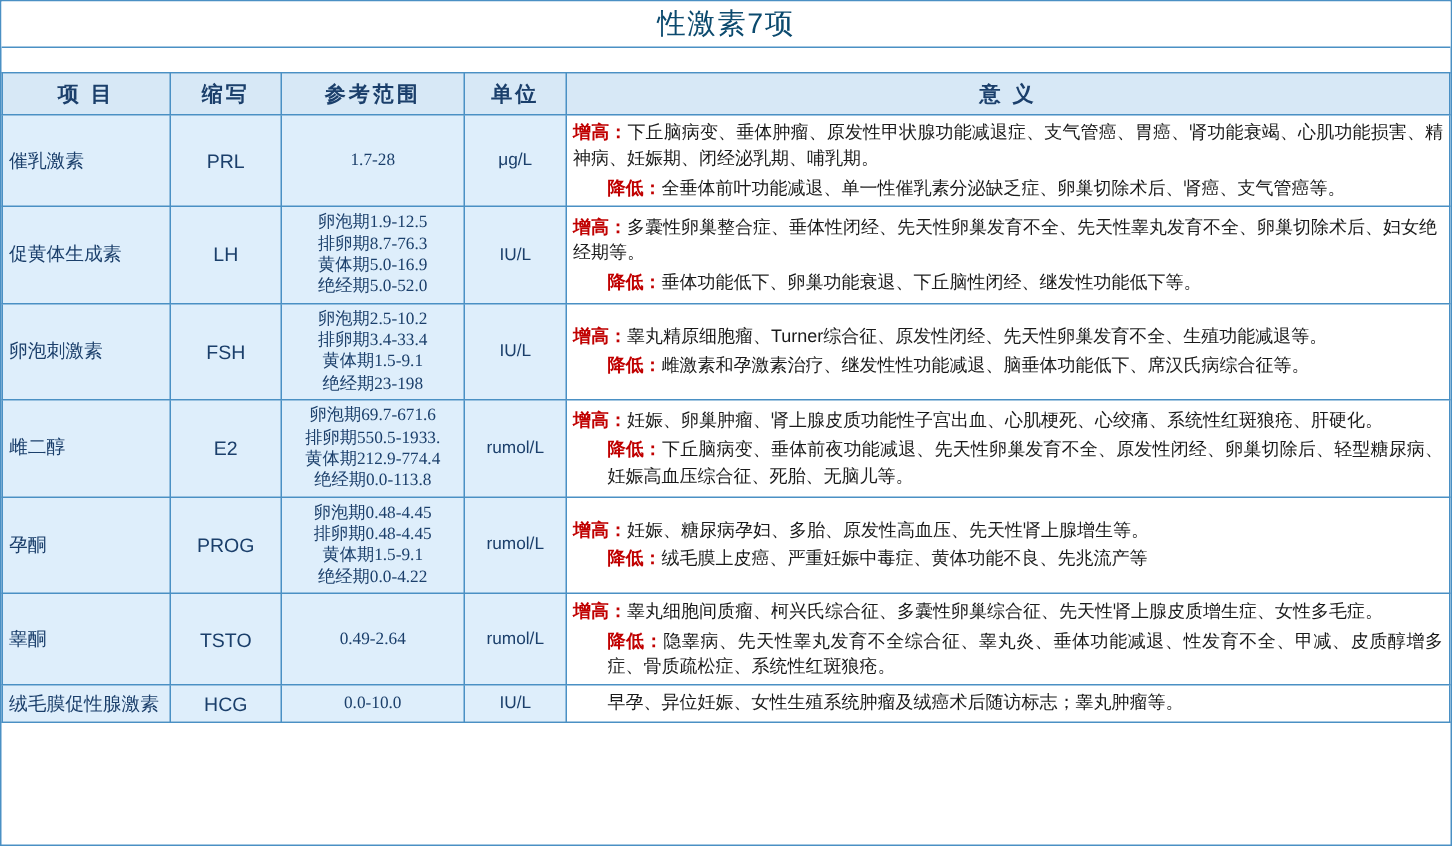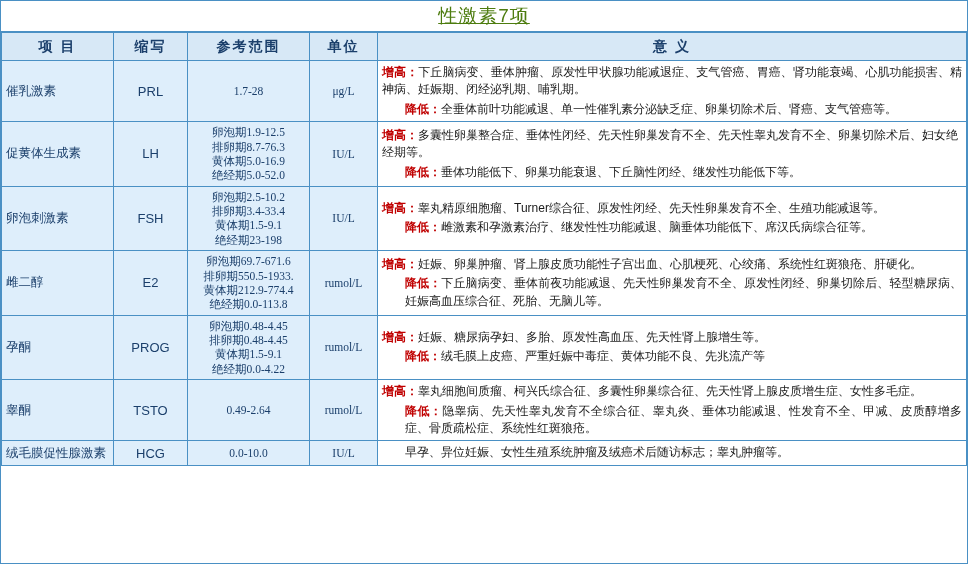--- a/index.html
+++ b/index.html
@@ -24,28 +24,28 @@
   .title-row {
     height: 30px;
     border-bottom: 1px solid #4a90c4;
     display: flex;
     align-items: center;
     justify-content: center;
     background: #ffffff;
   }
   .title-text {
     font-size: 19px;
-    color: #4d7c0f;
+    color: #0c4a6e;
     letter-spacing: 1px;
-    text-decoration: underline;
   }
   table.main {
     border-collapse: collapse;
     width: 966px;
     table-layout: fixed;
+    margin-top: 16px;
   }
   table.main td, table.main th {
     border: 1px solid #4a90c4;
     vertical-align: middle;
     padding: 3px 4px;
     box-sizing: border-box;
   }
   thead th {
     background: #d7e8f6;
     color: #1b3f6b;
@@ -74,21 +74,21 @@
     font-size: 11.5px;
     text-align: center;
     line-height: 1.25;
     font-family: "Liberation Serif", serif;
   }
   td.c-unit {
     background: #deeefb;
     color: #1b3f6b;
     font-size: 11.5px;
     text-align: center;
-    font-family: Liberation Serif, serif;
+    font-family: Liberation Sans, sans-serif;
   }
   td.c-mean {
     background: #ffffff;
     color: #1a1a1a;
     font-size: 12px;
     text-align: left;
     line-height: 1.45;
     padding: 4px 6px;
   }
   .lbl-up {

